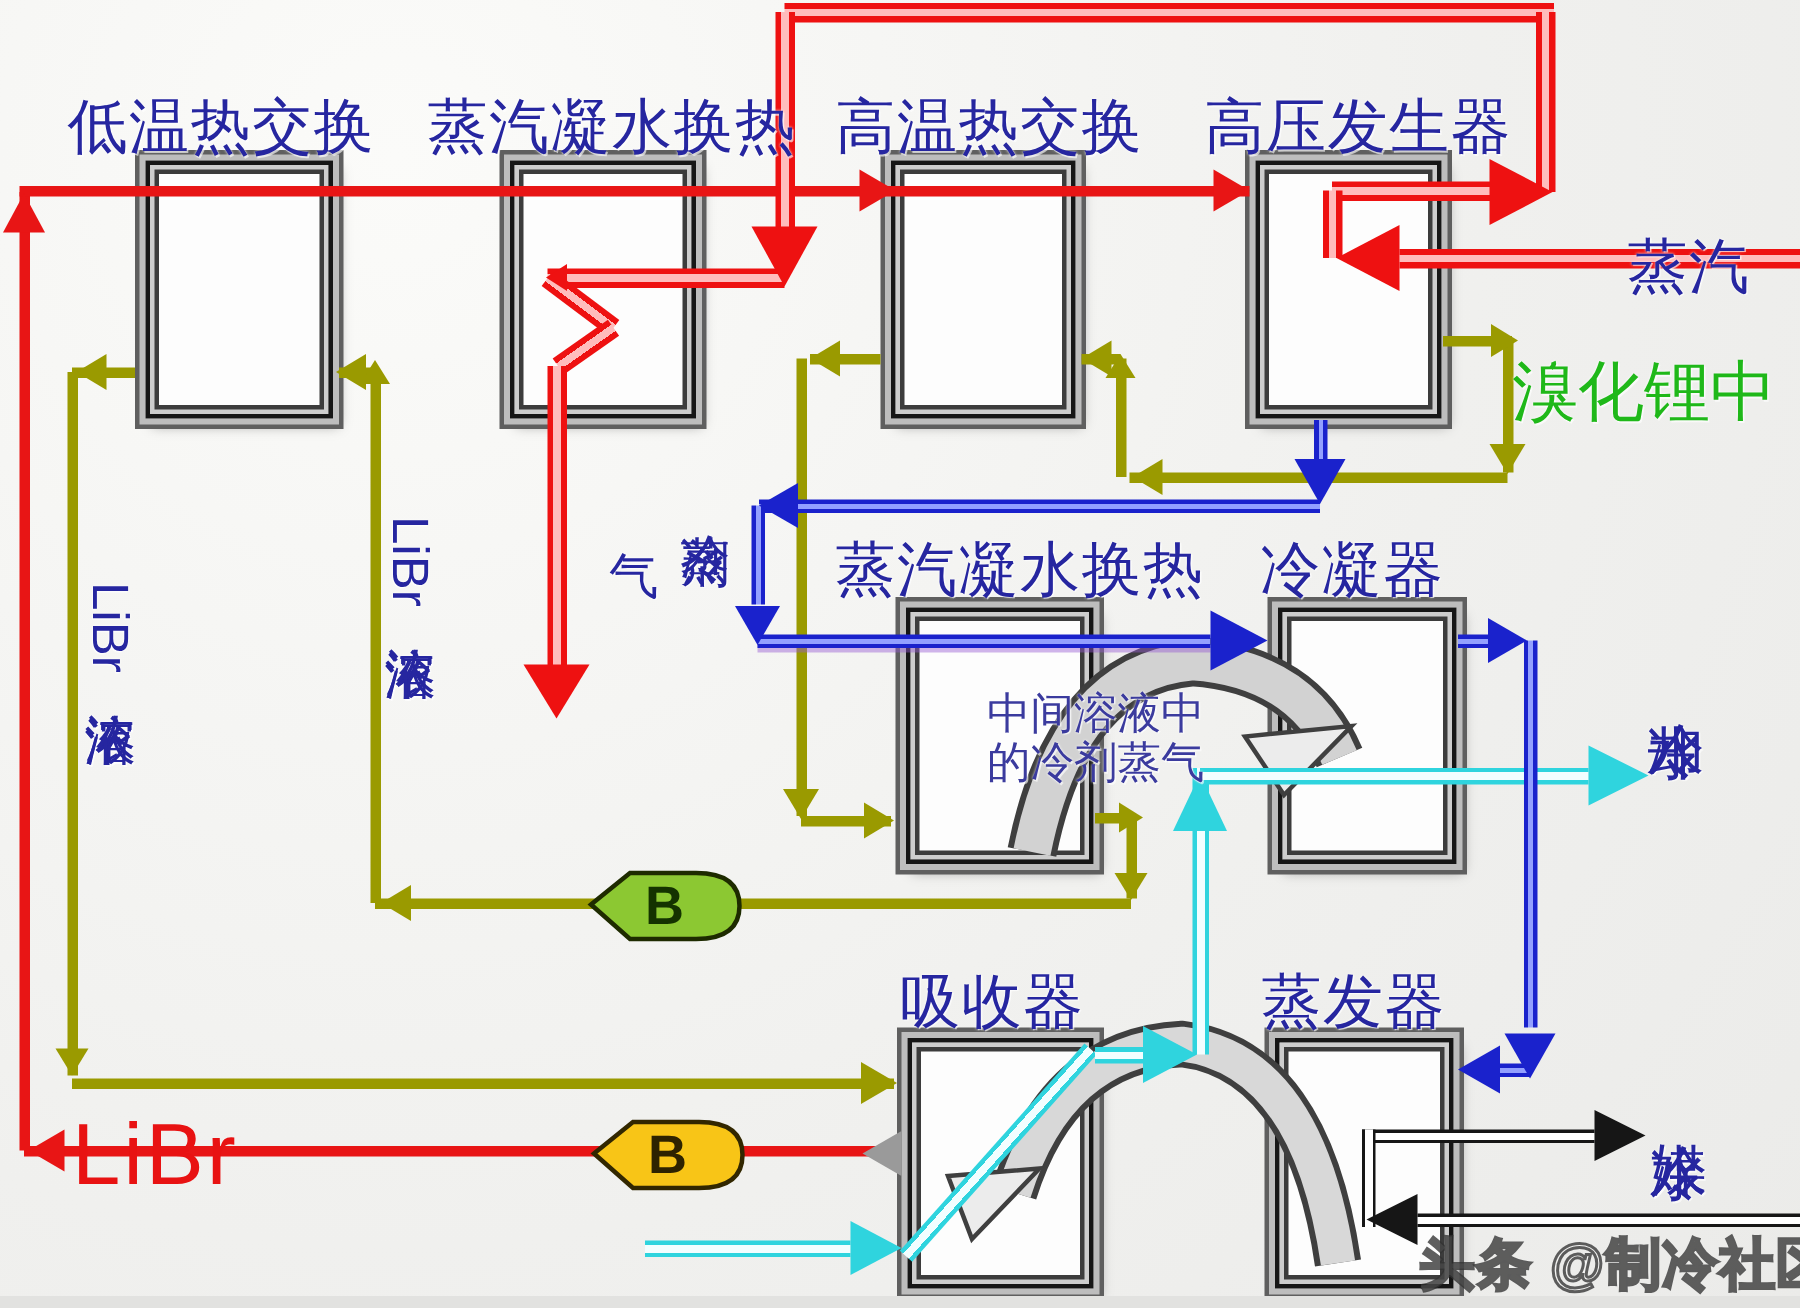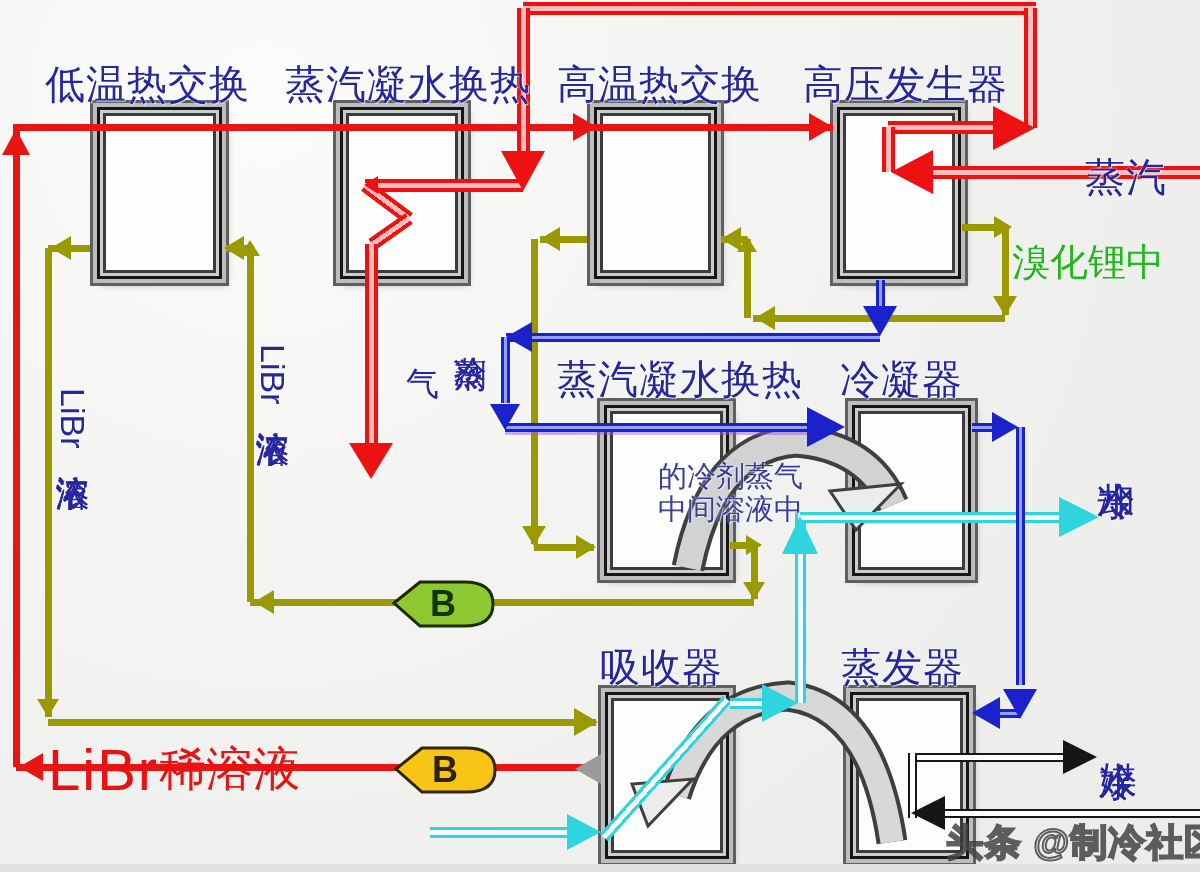--- a/index.html
+++ b/index.html
@@ -165,40 +165,39 @@
   <div class="lbl lbl-box" style="left:557px;top:57px;">高温热交换</div>
   <div class="lbl lbl-box" style="left:285px;top:57px;">蒸汽凝水换热</div>
   <div class="lbl lbl-box" style="left:803px;top:57px;">高压发生器</div>
   <div class="lbl lbl-box" style="left:557px;top:352px;">蒸汽凝水换热</div>
   <div class="lbl lbl-box" style="left:840px;top:352px;">冷凝器</div>
   <div class="lbl lbl-box" style="left:600px;top:640px;">吸收器</div>
   <div class="lbl lbl-box" style="left:841px;top:640px;">蒸发器</div>
 
   <div class="lbl lbl-box" style="left:1085px;top:150px;">蒸汽</div>
 
-  <div class="lbl green" style="left:1008px;top:241px;width:156px;font-size:38px;line-height:42px;text-align:right;">
+  <div class="lbl green" style="left:1008px;top:241px;width:156px;font-size:44px;line-height:42px;text-align:center;">
     <div>溴化锂中</div>
   </div>
 
   <div class="lbl vtext" style="left:447px;top:330px;font-size:33px;height:110px;">冷剂蒸</div>
   <div class="lbl" style="left:406px;top:362px;font-size:33px;">气</div>
 
   <div class="lbl vtext" style="left:50px;top:388px;font-size:34px;height:200px;">LiBr浓溶液</div>
   <div class="lbl vtext" style="left:250px;top:344px;font-size:34px;height:200px;">LiBr浓溶液</div>
 
   <div class="lbl" style="left:658px;top:460px;font-size:29px;line-height:33px;color:#3b3b9e;">
+    <div>中间溶液中</div>
     <div>的冷剂蒸气</div>
-    <div>中间溶液中</div>
   </div>
 
   <div class="lbl vtext" style="left:1090px;top:452px;font-size:38px;height:125px;">冷却水</div>
 
   <div class="lbl" style="left:48px;top:736px;display:flex;align-items:center;">
     <span class="redtext" style="font-size:58px;letter-spacing:2px;">LiBr</span>
-      <span class="redtext" style="font-size:47px;">稀溶液</span>
   </div>
 
 
   <div class="lbl vtext" style="left:1092px;top:733px;font-size:38px;height:125px;">冷媒水</div>
 
   <div id="watermark">头条 @制冷社区</div>
   <div id="bottomstrip"></div>
 </div>
 
 </body></html>

